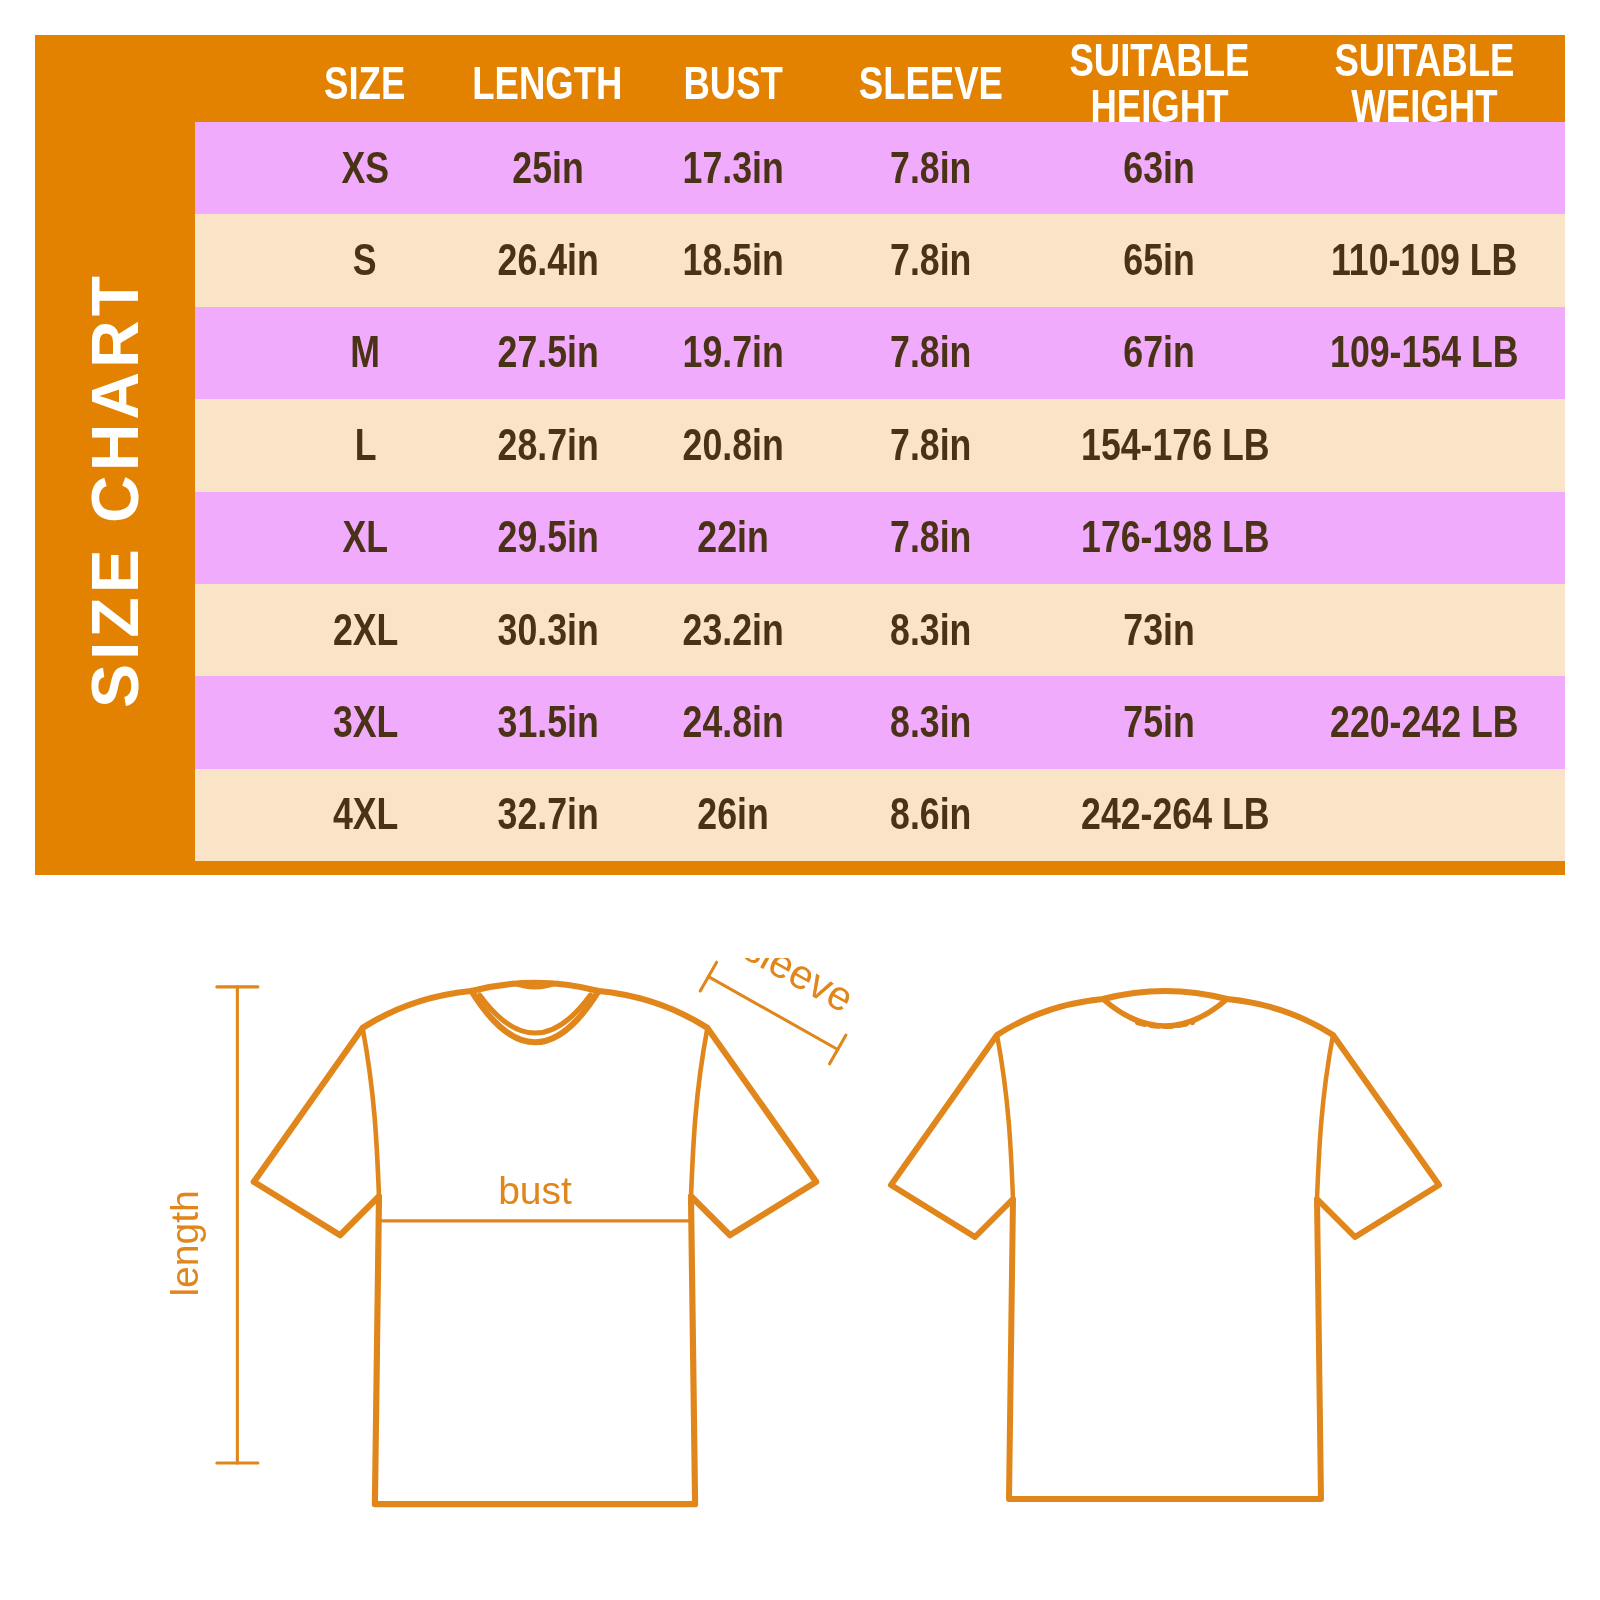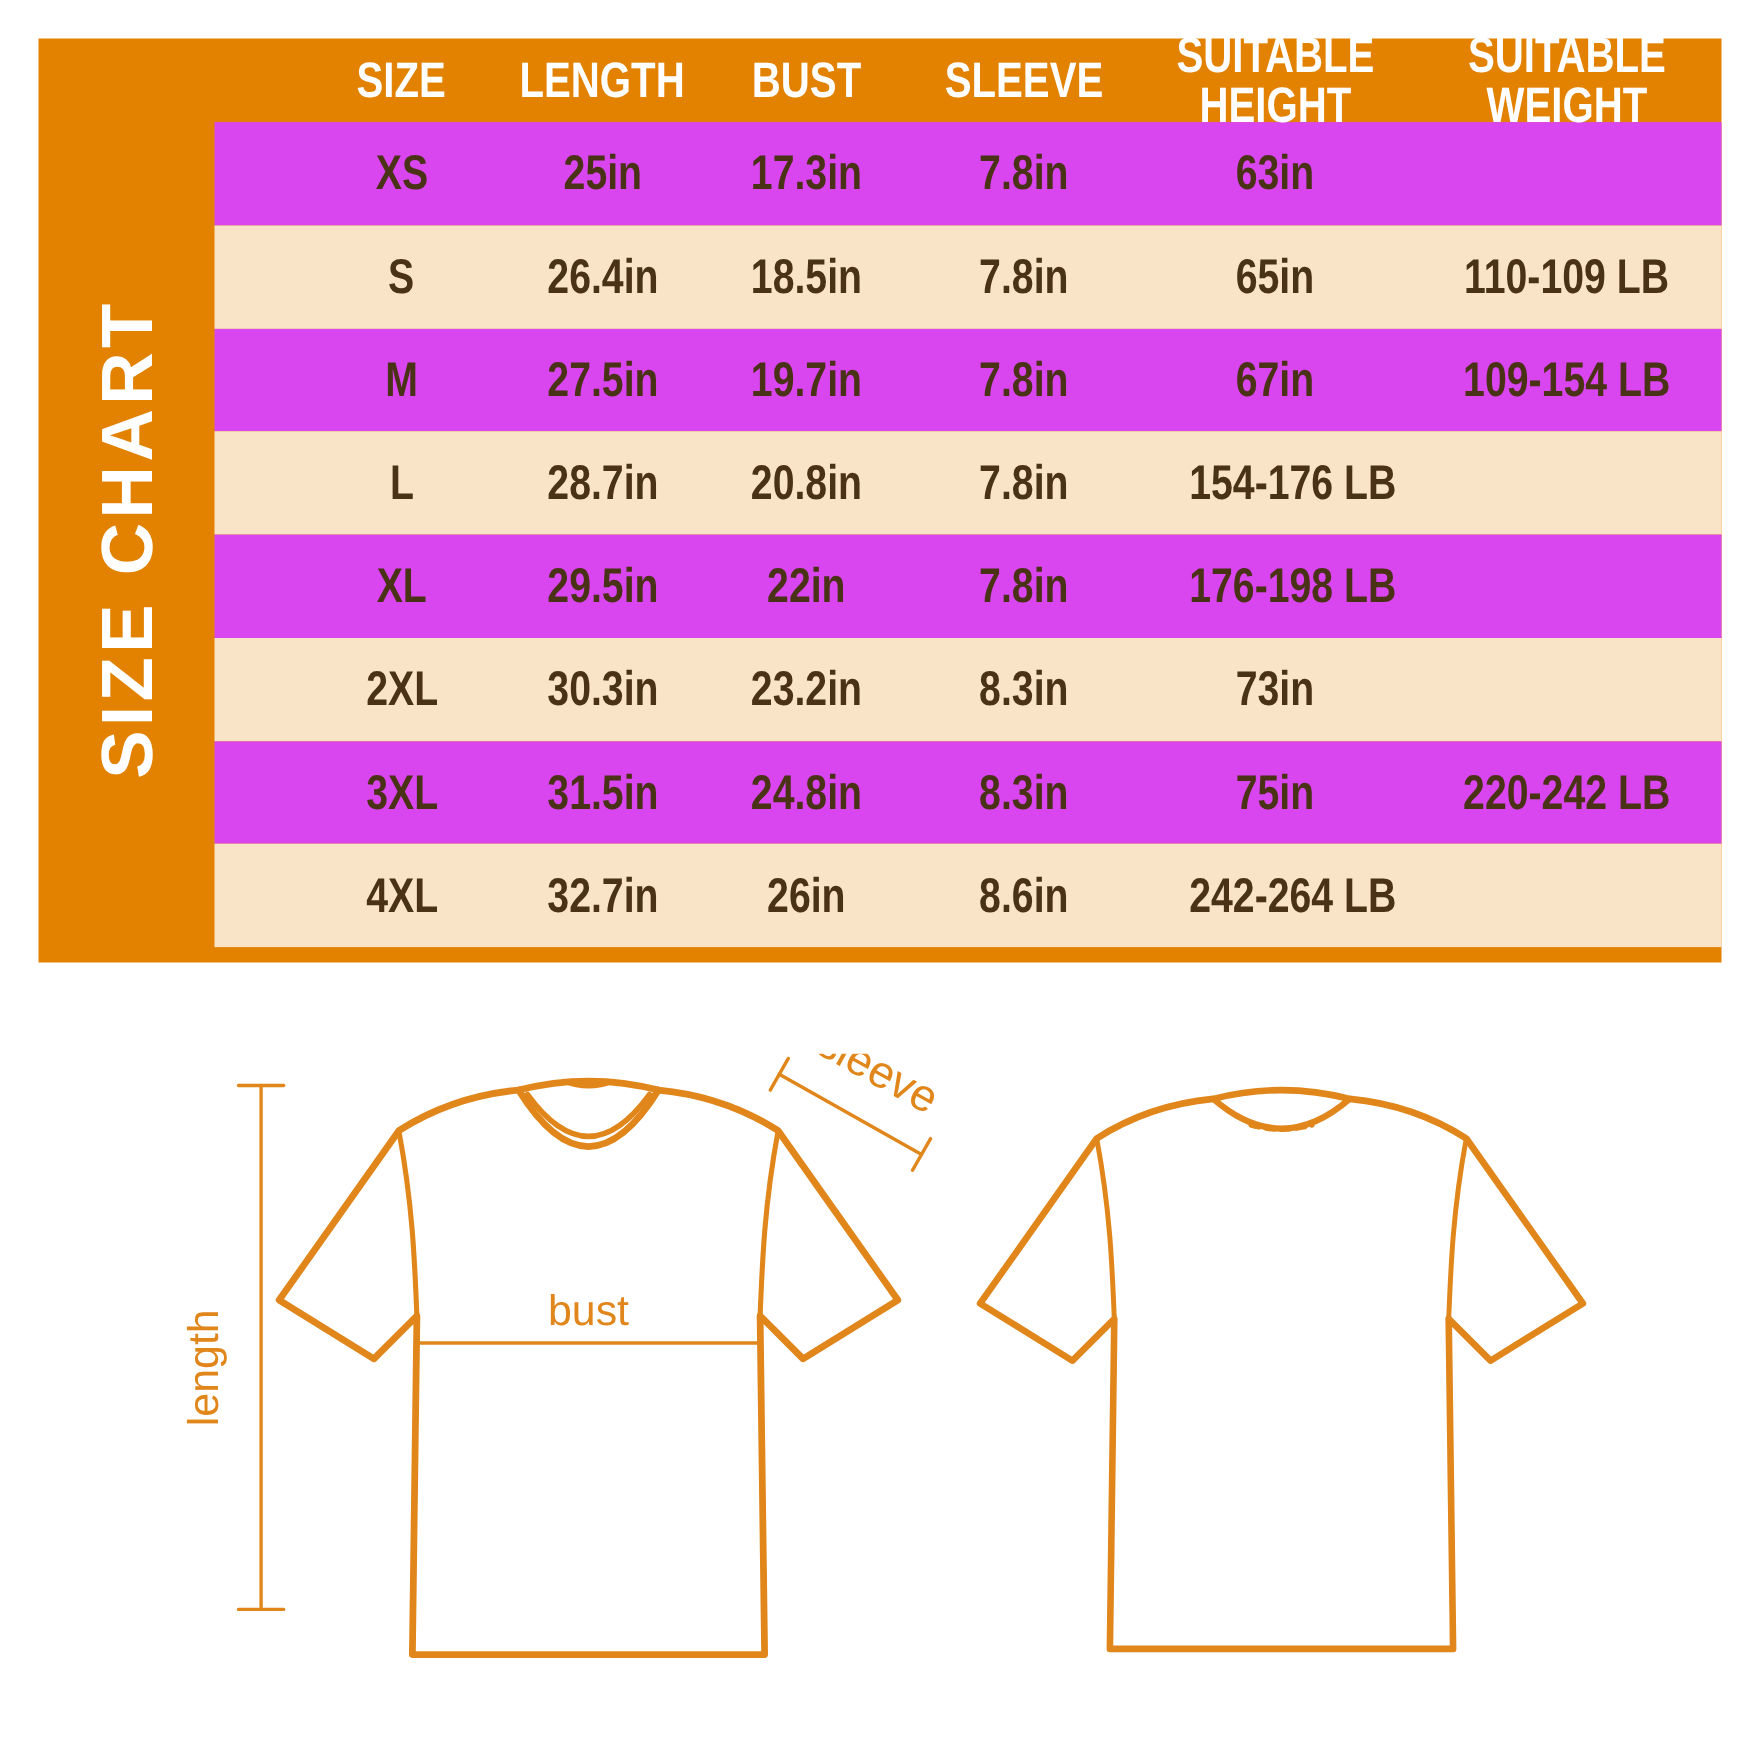--- a/index.html
+++ b/index.html
@@ -15,23 +15,23 @@
   .side-band{
     position:absolute;left:0;top:0;width:160px;height:100%;
   }
   .side-title{
     position:absolute;left:80px;top:455px;width:700px;height:110px;
     transform:translate(-50%,-50%) rotate(-90deg);
     color:#ffffff;font-weight:bold;font-size:66px;letter-spacing:4px;
     text-align:center;line-height:110px;white-space:nowrap;
   }
   .content{position:absolute;left:160px;top:0;right:0;bottom:14px;display:flex;flex-direction:column;}
-  .hrow{height:76px;display:flex;align-items:center;}
+  .hrow{height:76px;display:flex;align-items:center;margin-top:11px;}
   .rows{flex:1;display:flex;flex-direction:column;}
-  .row{flex:1;display:flex;align-items:center;background:#d946ef;}
+  .row{flex:1;display:flex;align-items:center;background:#f0abfc;}
   .row:nth-child(even){background:#F9E4C8;}
   .cell,.hcell{text-align:center;overflow:visible;}
   .c0{width:19%;padding-left:80px;box-sizing:border-box;}
   .c1{width:13.5%;}
   .c2{width:13.6%;}
   .c3{width:15.2%;}
   .c4{width:18.2%;}
   .c5{width:20.5%;}
   .hcell{color:#ffffff;font-weight:bold;font-size:42px;line-height:1.0;}
   .hl2:empty{display:none;}

